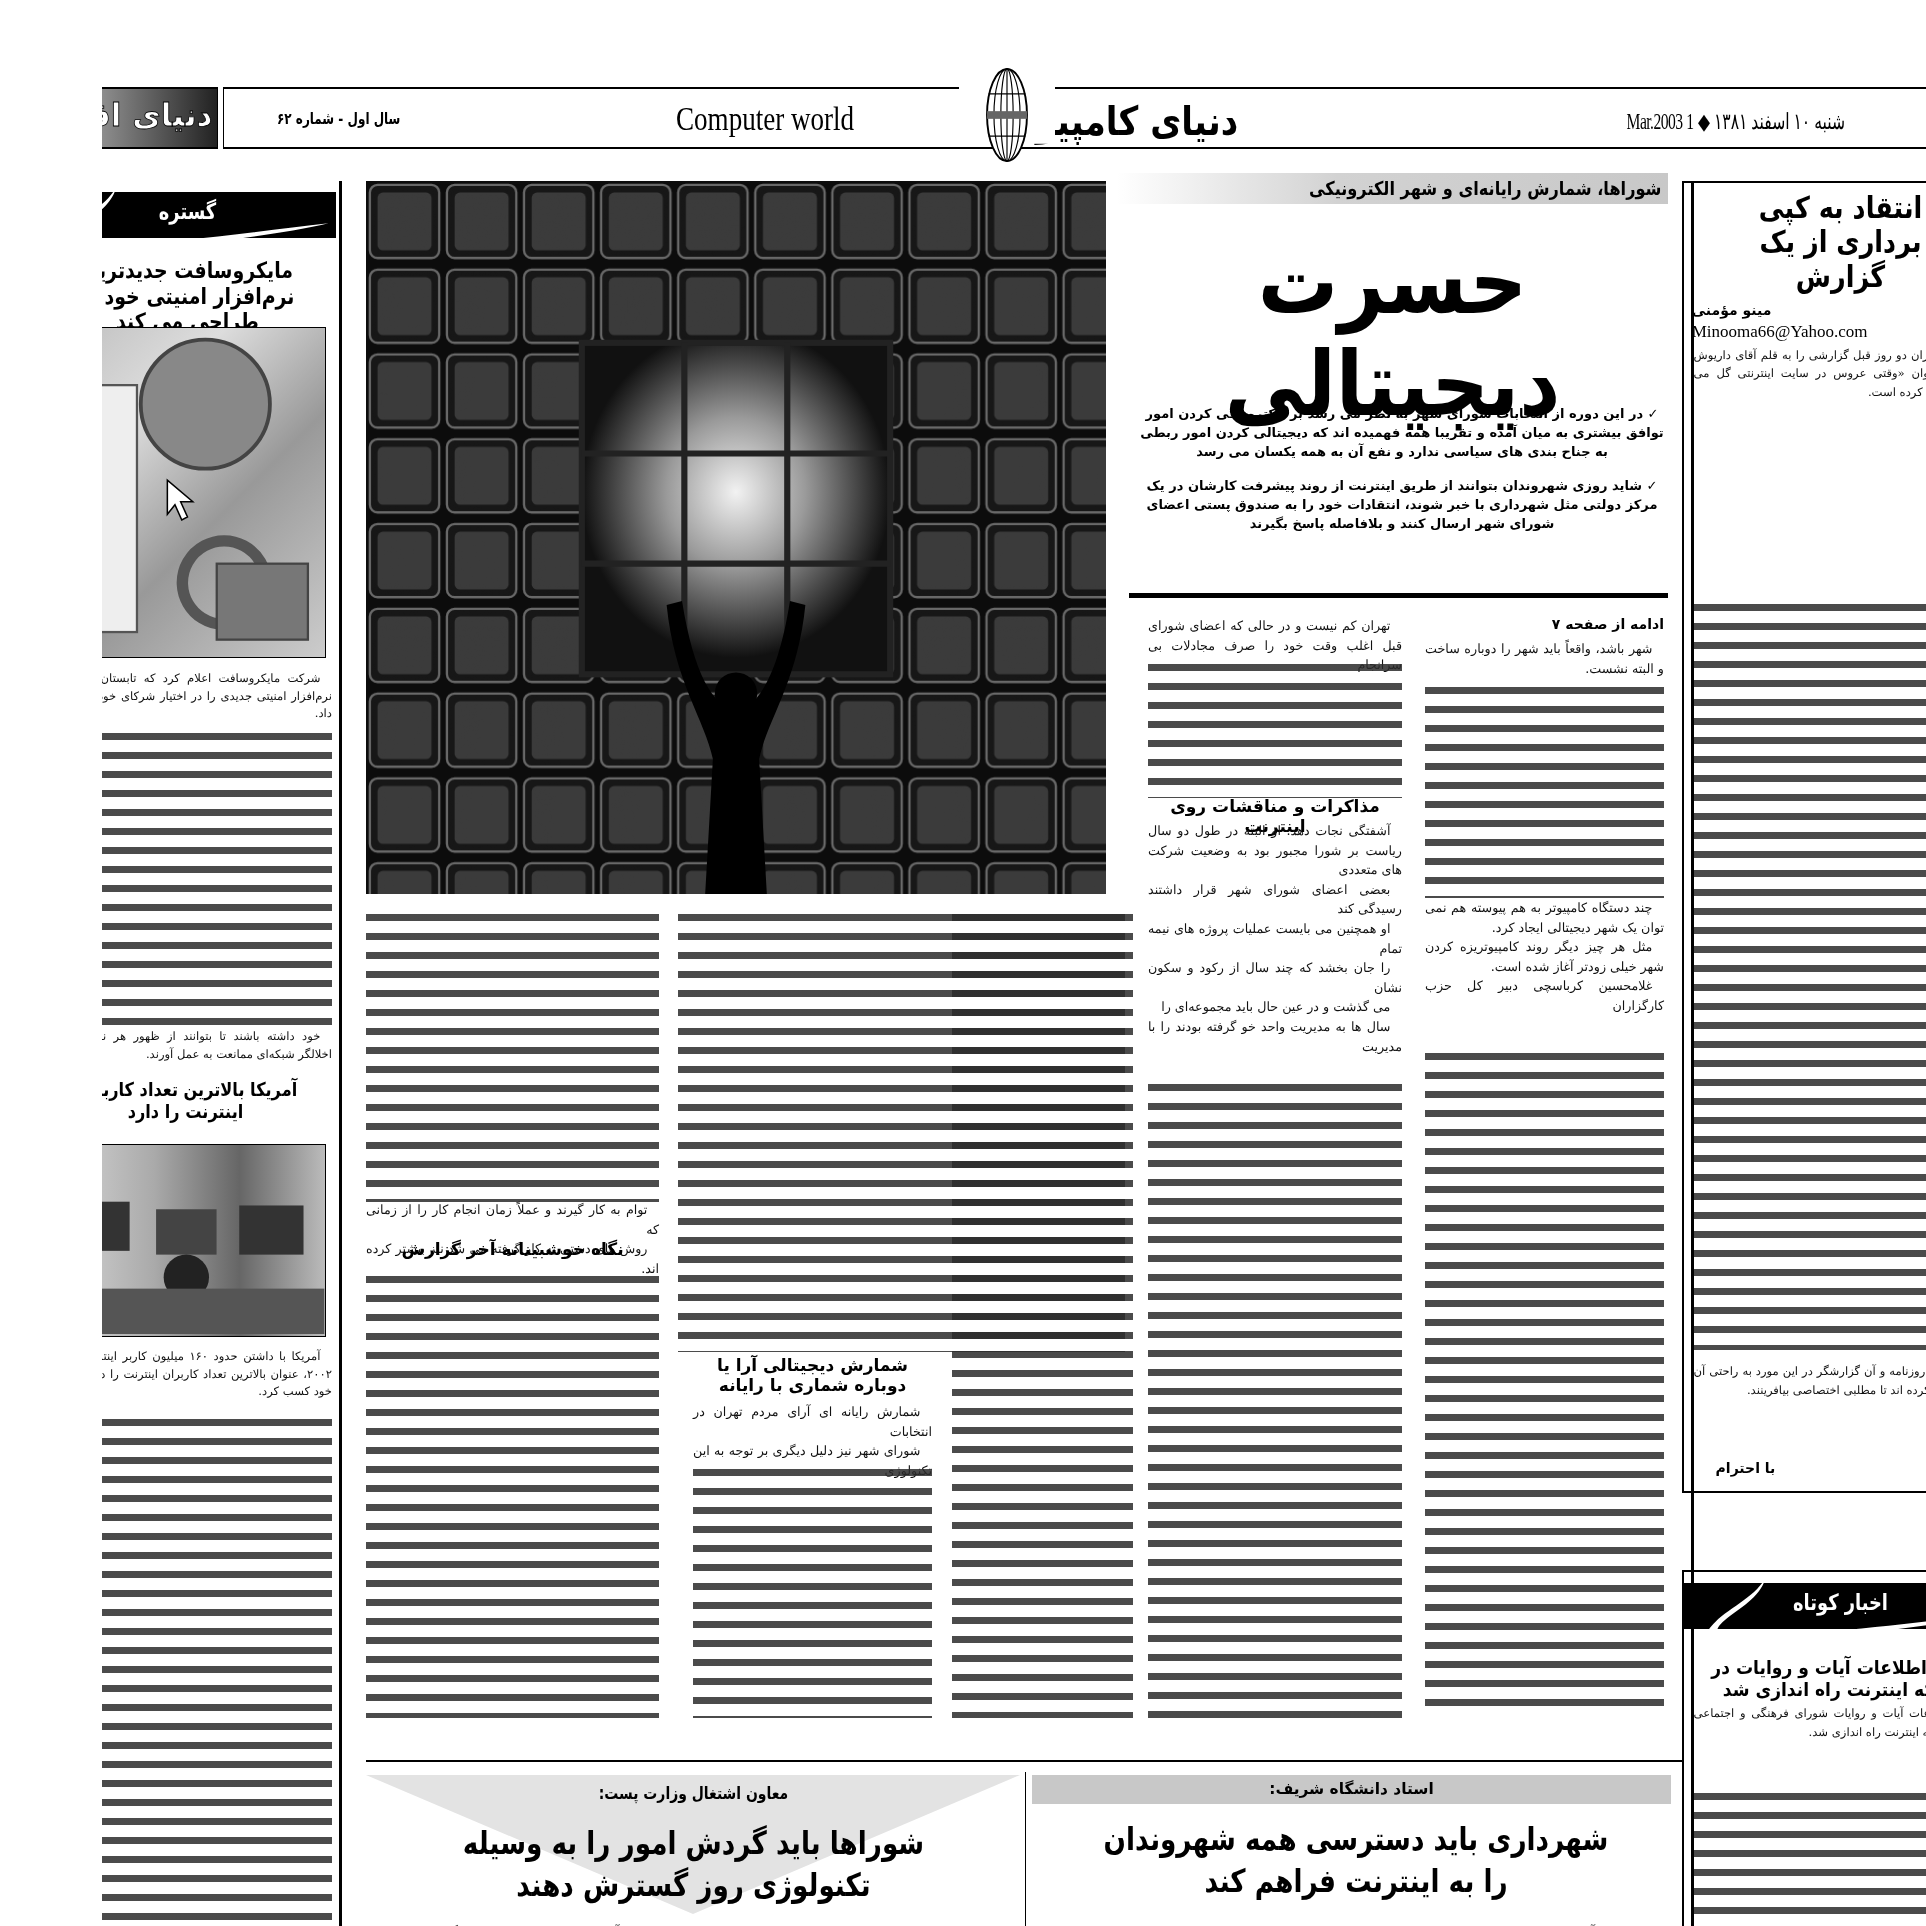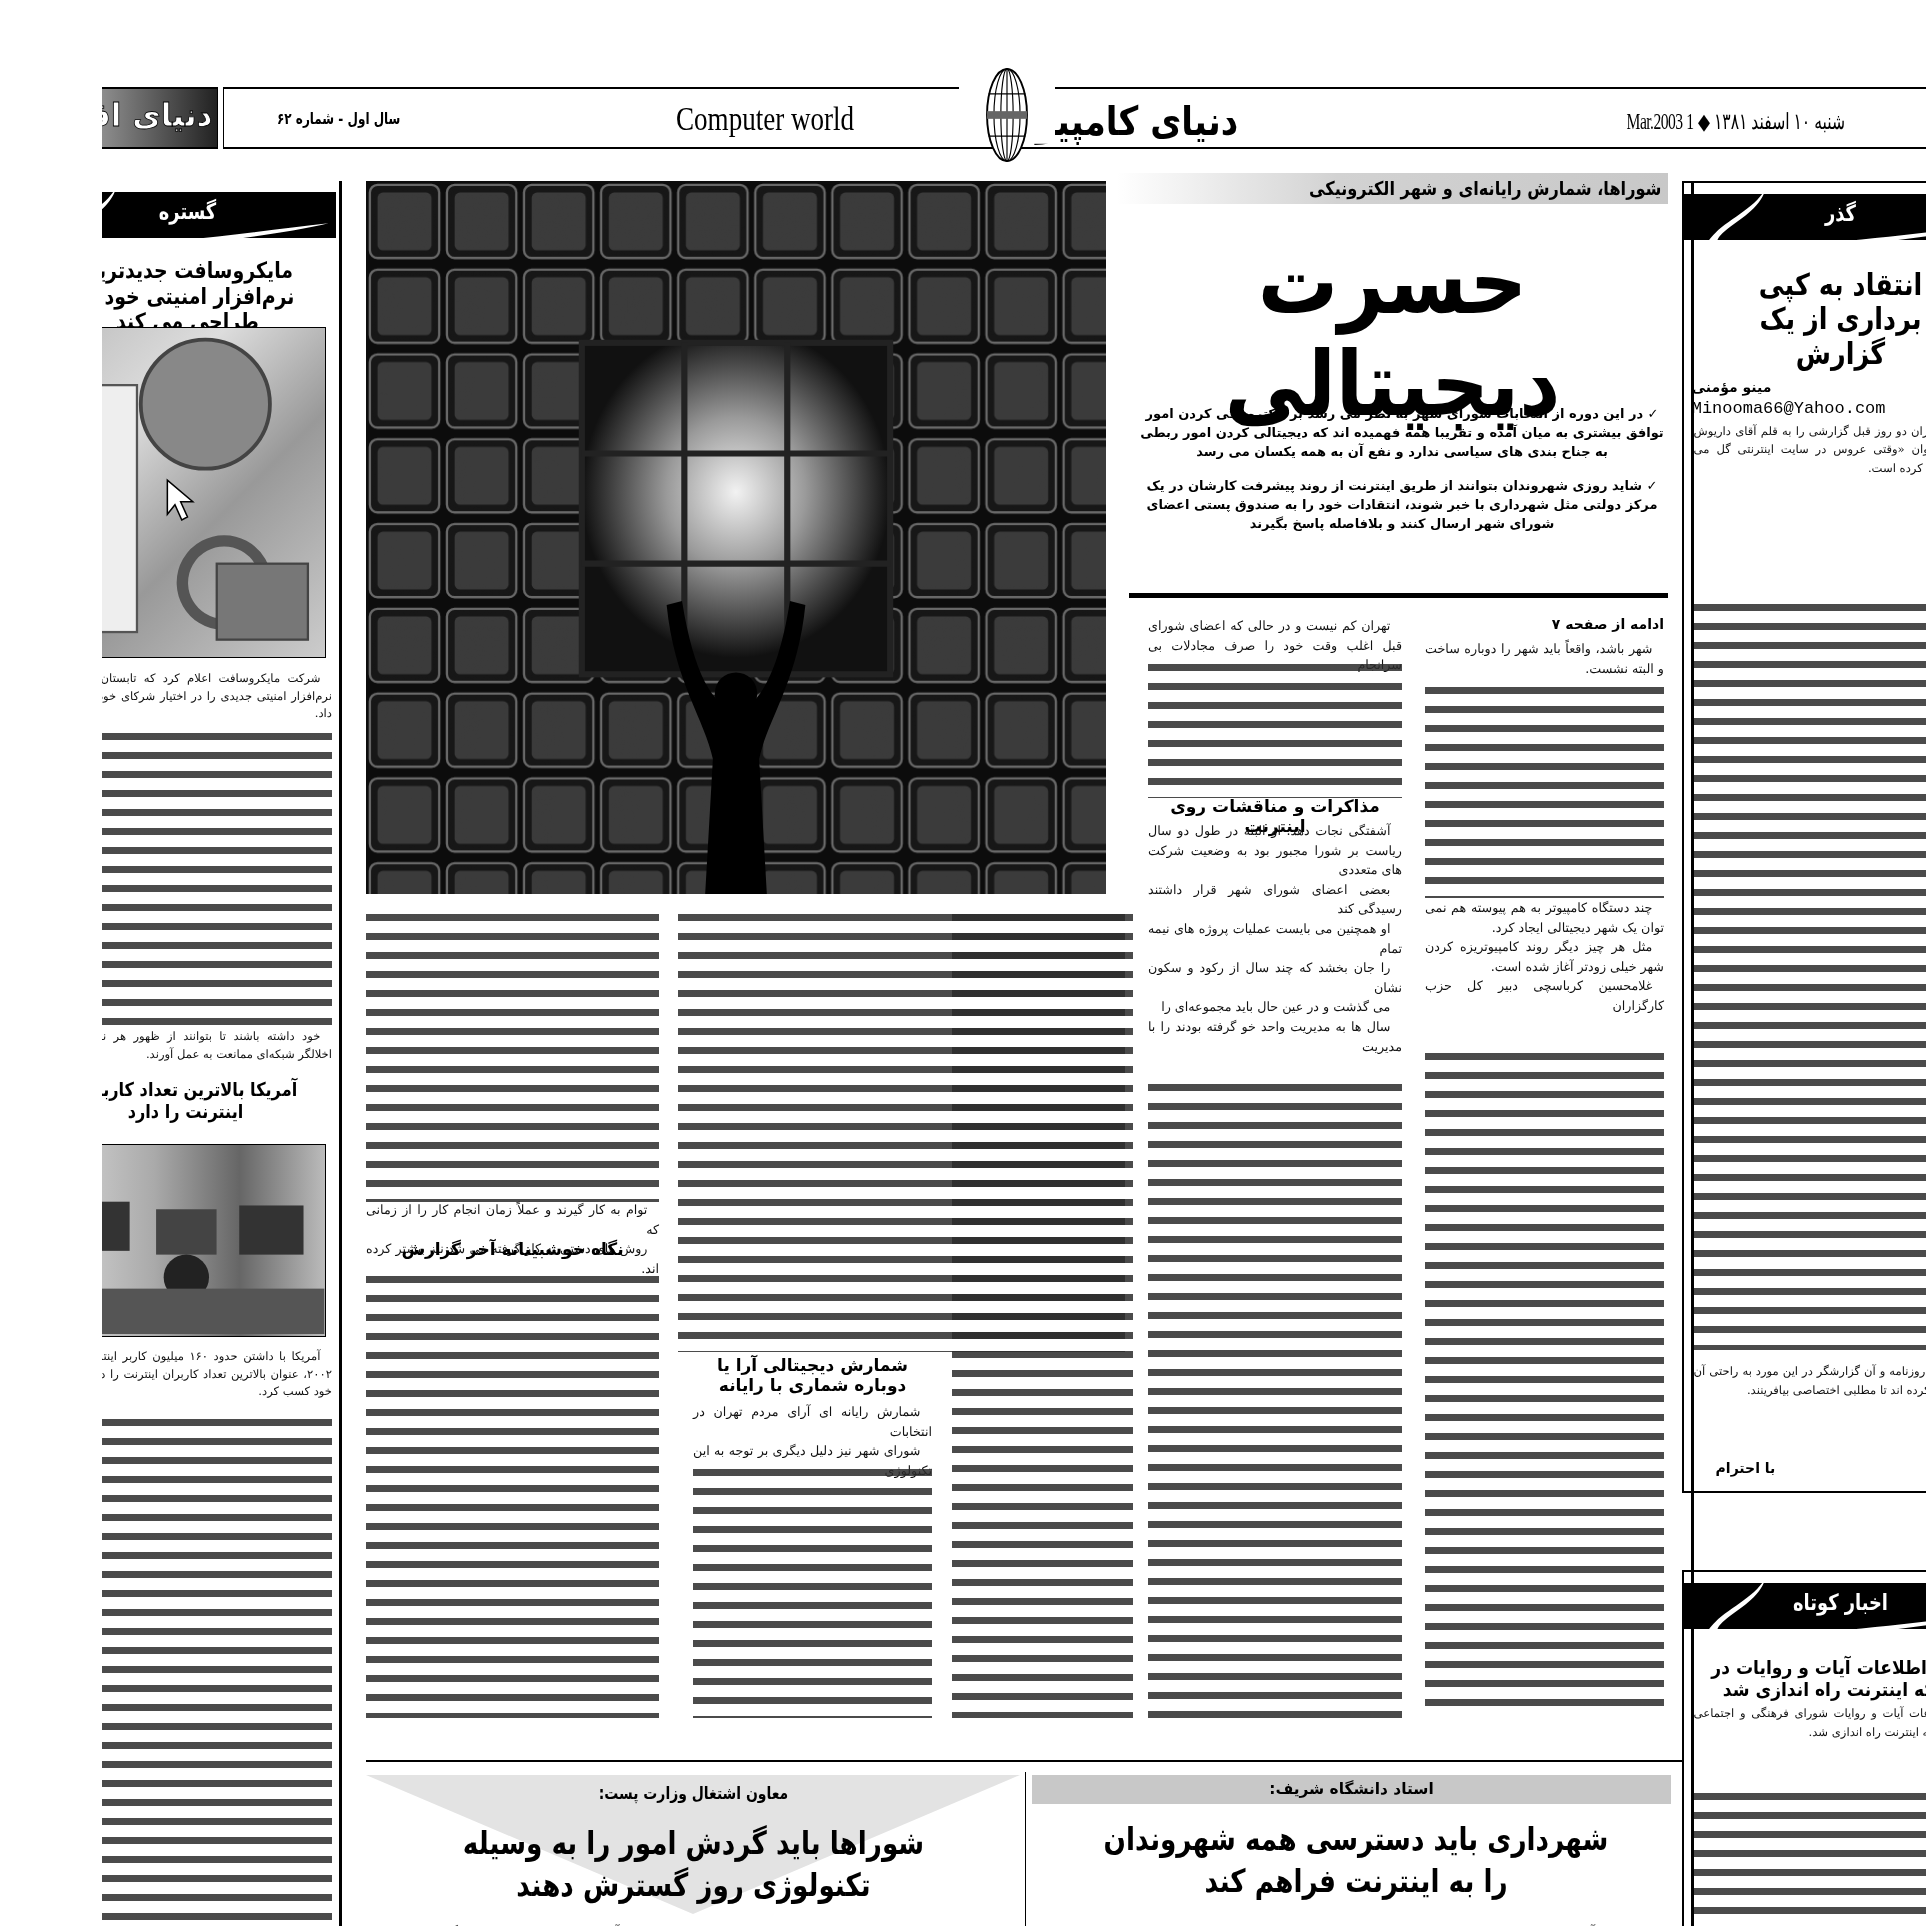--- a/index.html
+++ b/index.html
@@ -65,30 +65,23 @@
     <line x1="77" y1="180" x2="173" y2="180" stroke="#000" stroke-width="3"></line>
   </svg>
 </div>
 <div class="abs mast-title-en">Computer world</div>
 <div class="abs mast-issue">سال اول - شماره ۶۲</div>
 <div class="abs mast-logo-box">
   <span class="mast-logo-text">دنیای اقتصاد</span>
 </div>
 
 <div class="abs frame" style="right:29px; top:181px; width:317px; height:1312px;">
-  <div class="sec-head">
-    <div class="band"></div>
-    <svg viewBox="0 0 800 200" preserveAspectRatio="none">
-      <path d="M210 10 C 190 60, 120 90, 80 130 C 40 170, 50 185, 140 182 C 350 172, 600 150, 780 110 C 600 130, 380 160, 160 170 C 90 172, 60 160, 110 120 C 150 90, 200 60, 210 10 Z" fill="#fff"></path>
-    </svg>
-    <div class="label">گذر</div>
-  </div>
   <div class="hl" style="font-size:30px; padding:7.7px 15.4px 0; transform: scaleX(0.85);">انتقاد به کپی برداری از یک گزارش</div>
   <div style="font-family:'DejaVu Sans',sans-serif; font-weight:900; font-size:14px; padding: 7.7px 7.7px 0; text-align:left; direction:rtl;">مینو مؤمنی</div>
-  <div style="font-family:Liberation Mono, monospace; font-size:17px; padding: 3.9px 7.7px 0; direction:ltr; text-align:left;">Minooma66@Yahoo.com</div>
+  <div style="font-family:Liberation Serif, serif; font-size:17px; padding: 3.9px 7.7px 0; direction:ltr; text-align:left;">Minooma66@Yahoo.com</div>
   <div class="body-txt" style="padding: 3.9px 9.6px; font-size:11.6px; line-height:18.5px;">
     <p>روزنامه ایران دو روز قبل گزارشی را به قلم آقای داریوش آرمان با عنوان «وقتی عروس در سایت اینترنتی گل می چیند» منتشر کرده است.</p>
   </div>
   <div class="txtcol" style="left:9.6px; right:9.6px; top:416px; height:751px;">
       <div class="lines"></div>
     </div>
   <div class="body-txt" style="position:absolute; left:9.6px; right:9.6px; top:1179px; font-size:11.6px; line-height:18.5px;">
     <p>حداقل آن روزنامه و آن گزارشگر در این مورد به راحتی آن را فراموش کرده اند تا مطلبی اختصاصی بیافرینند.</p>
   </div>
   <div style="position:absolute; left:9.6px; bottom:15.4px; font-family:'DejaVu Sans',sans-serif; font-weight:900; font-size:14px;margin-left:22px;">با احترام</div>

